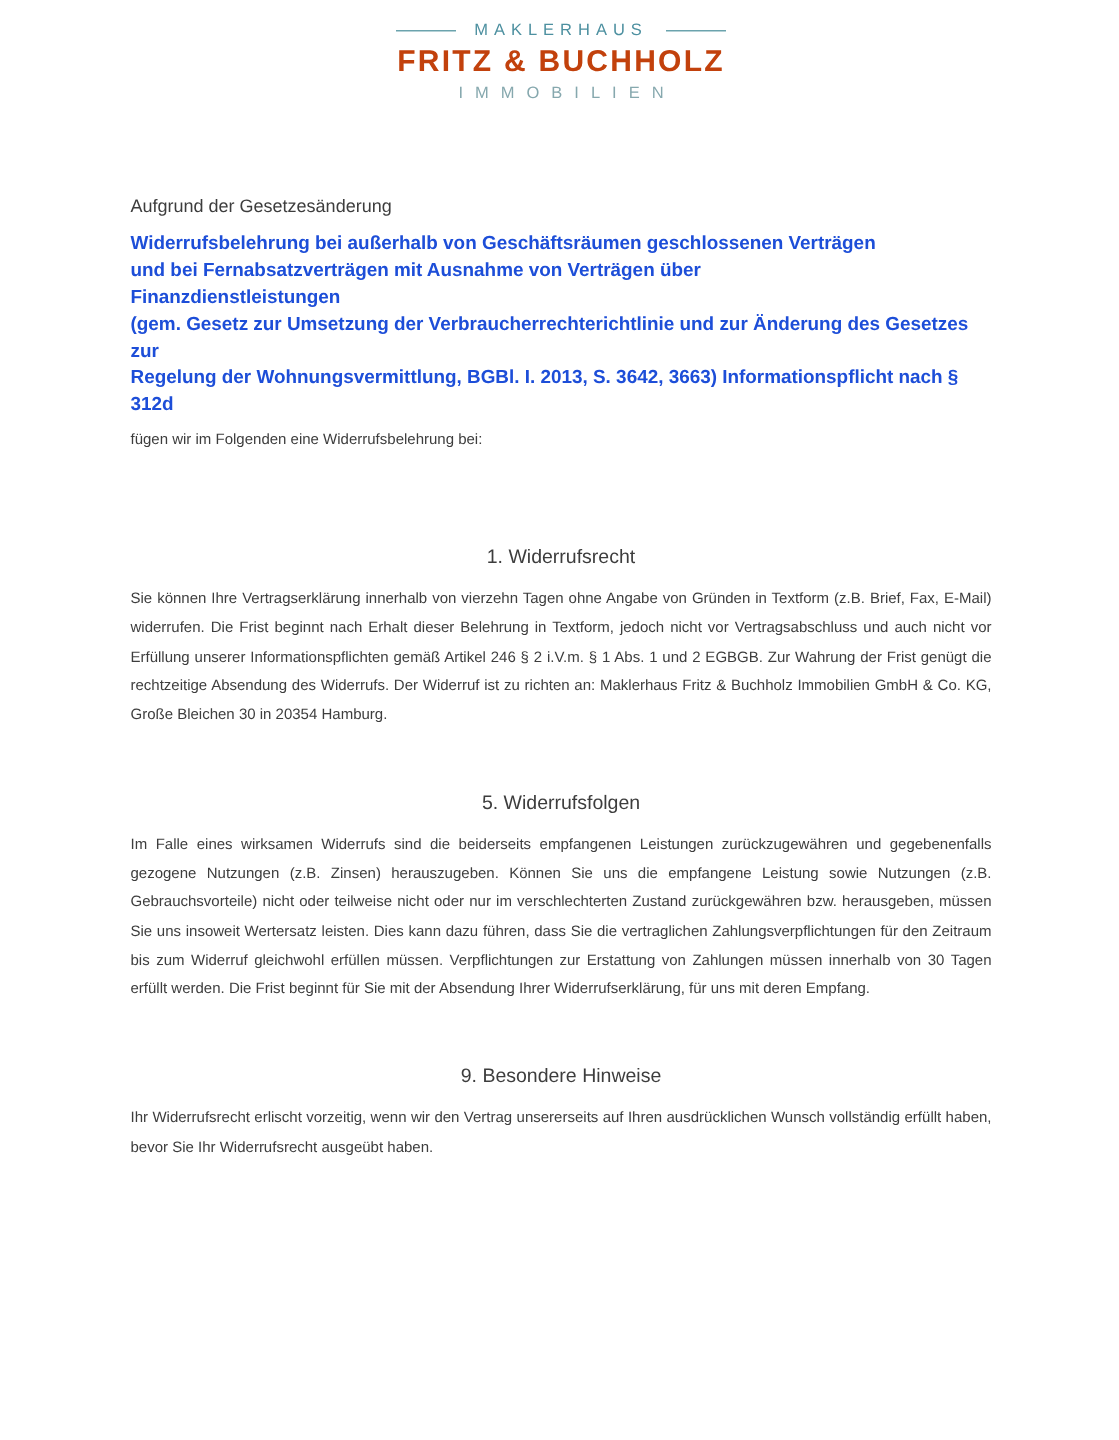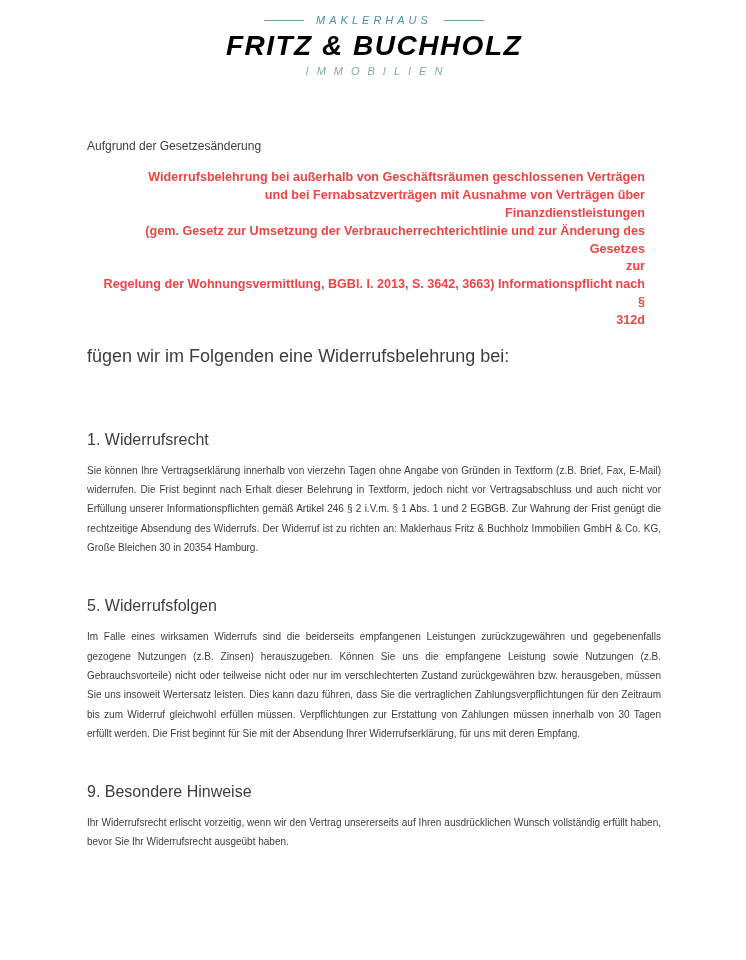--- a/index.html
+++ b/index.html
@@ -19,74 +19,73 @@
     overflow: hidden;
     background: #ffffff;
   }
 
   
   .logo {
     display: flex;
     flex-direction: column;
     align-items: center;
     margin-bottom: 62px;
-    font-style: italic;
   }
   .logo-top {
     display: flex;
     align-items: center;
     gap: 12px;
   }
   .logo-rule {
     width: 40px;
     height: 1px;
     background: #6ba3ad;
   }
   .logo-top-text {
     font-size: 11px;
     letter-spacing: 4px;
     color: #4d90a0;
   }
   .logo-main {
-    font-size: 28px;
+    font-size: 20px;
     font-weight: 700;
     letter-spacing: 1.5px;
-    color: #000000;
+    color: #c2410c;
     margin-top: 4px;
   }
   .logo-sub {
     font-size: 11px;
     letter-spacing: 8px;
     padding-left: 8px; 
     color: #86a8ae;
     margin-top: 3px;
     text-align: center;
   }
 
   
   .intro {
     font-size: 12px;
     margin: 0 0 10px 0;
   }
   .title-block {
     font-size: 12.6px;
     font-weight: 700;
-    text-align: right;
+    text-align: left;
     line-height: 1.42;
-    color: #ef4444;
-    margin: 16px;
+    color: #1d4ed8;
+    margin: 0;
   }
   .lead {
-    font-size: 18px;
+    font-size: 10px;
     margin: 9px 0 64px 0;
   }
   .section-heading {
-    font-size: 16px;
+    font-size: 13px;
     font-weight: 400;
-    text-align: left;
+    text-align: center;
     color: #3d3d3d;
     margin: 40px 0 12px 0;
   }
   .section-body {
     font-size: 10px;
     line-height: 1.93;
     text-align: justify;
     margin: 0;
   }
 </style>

